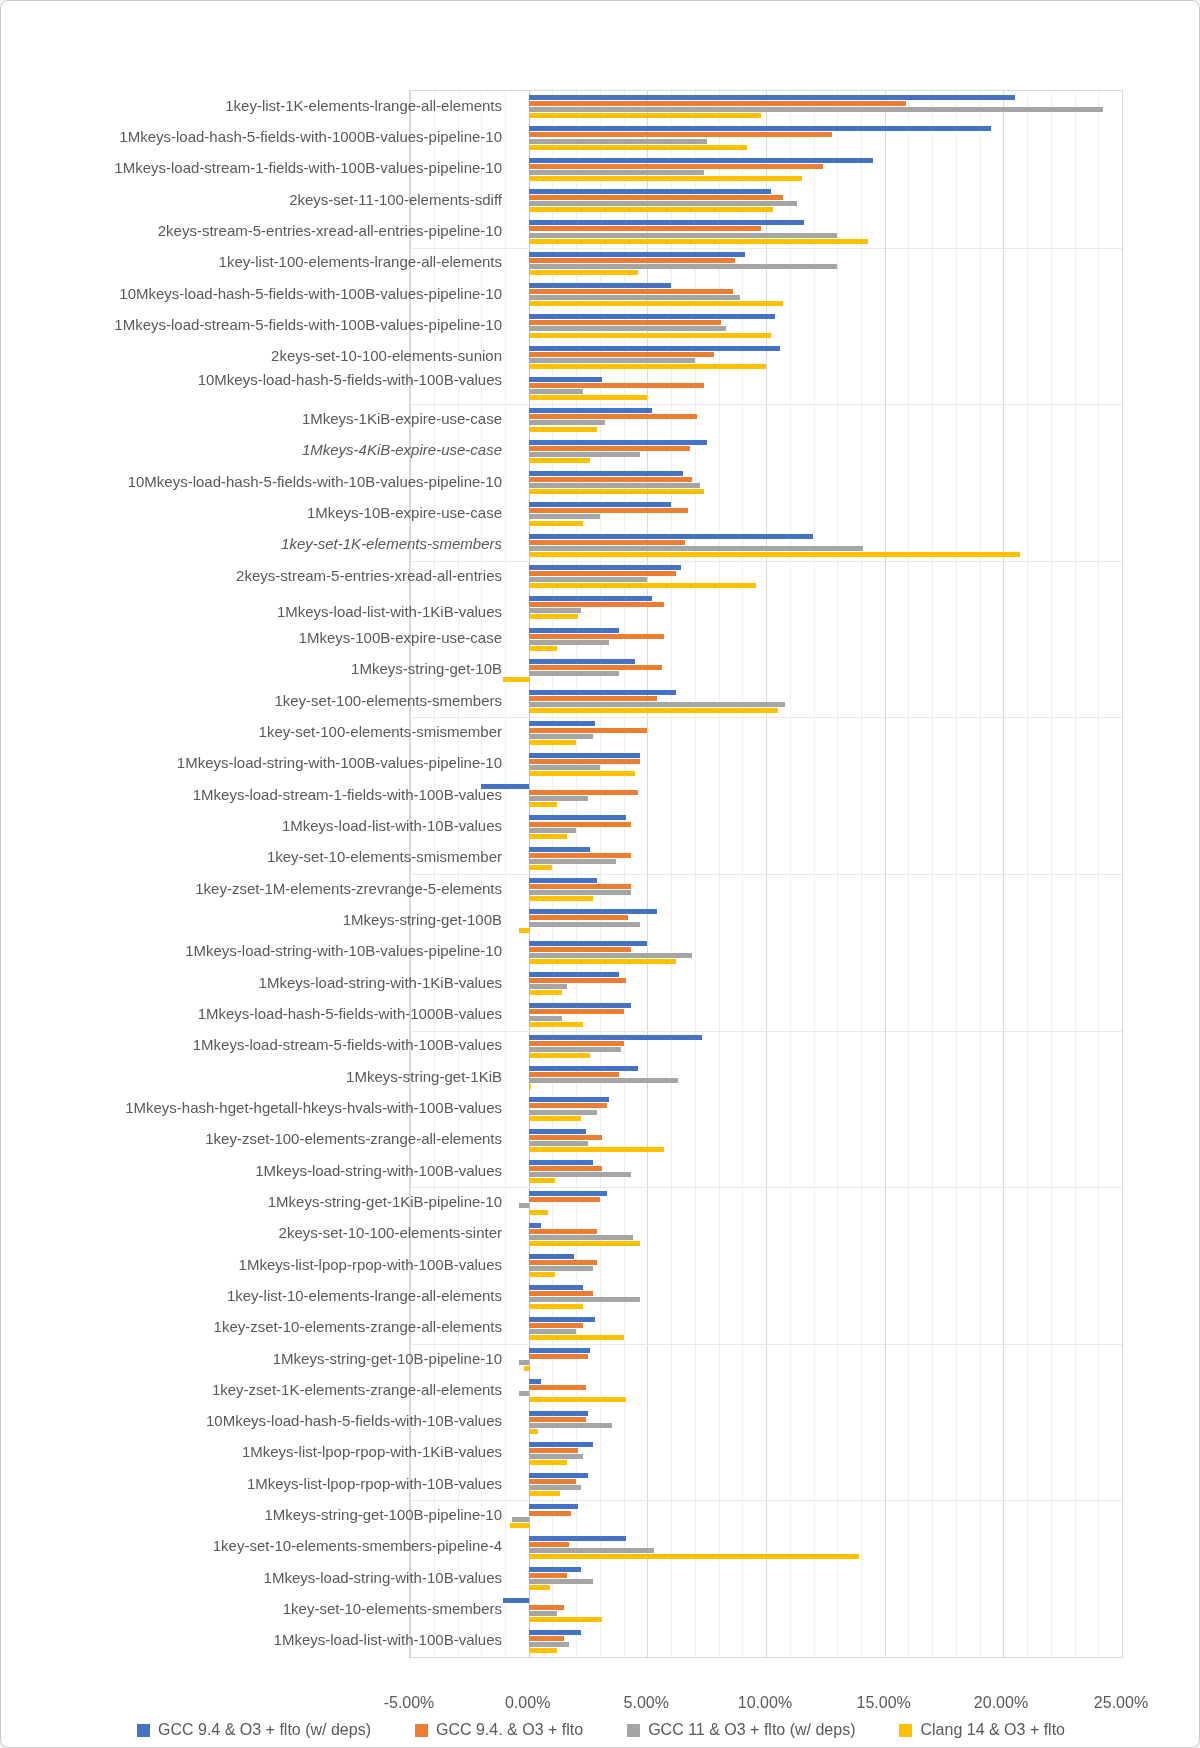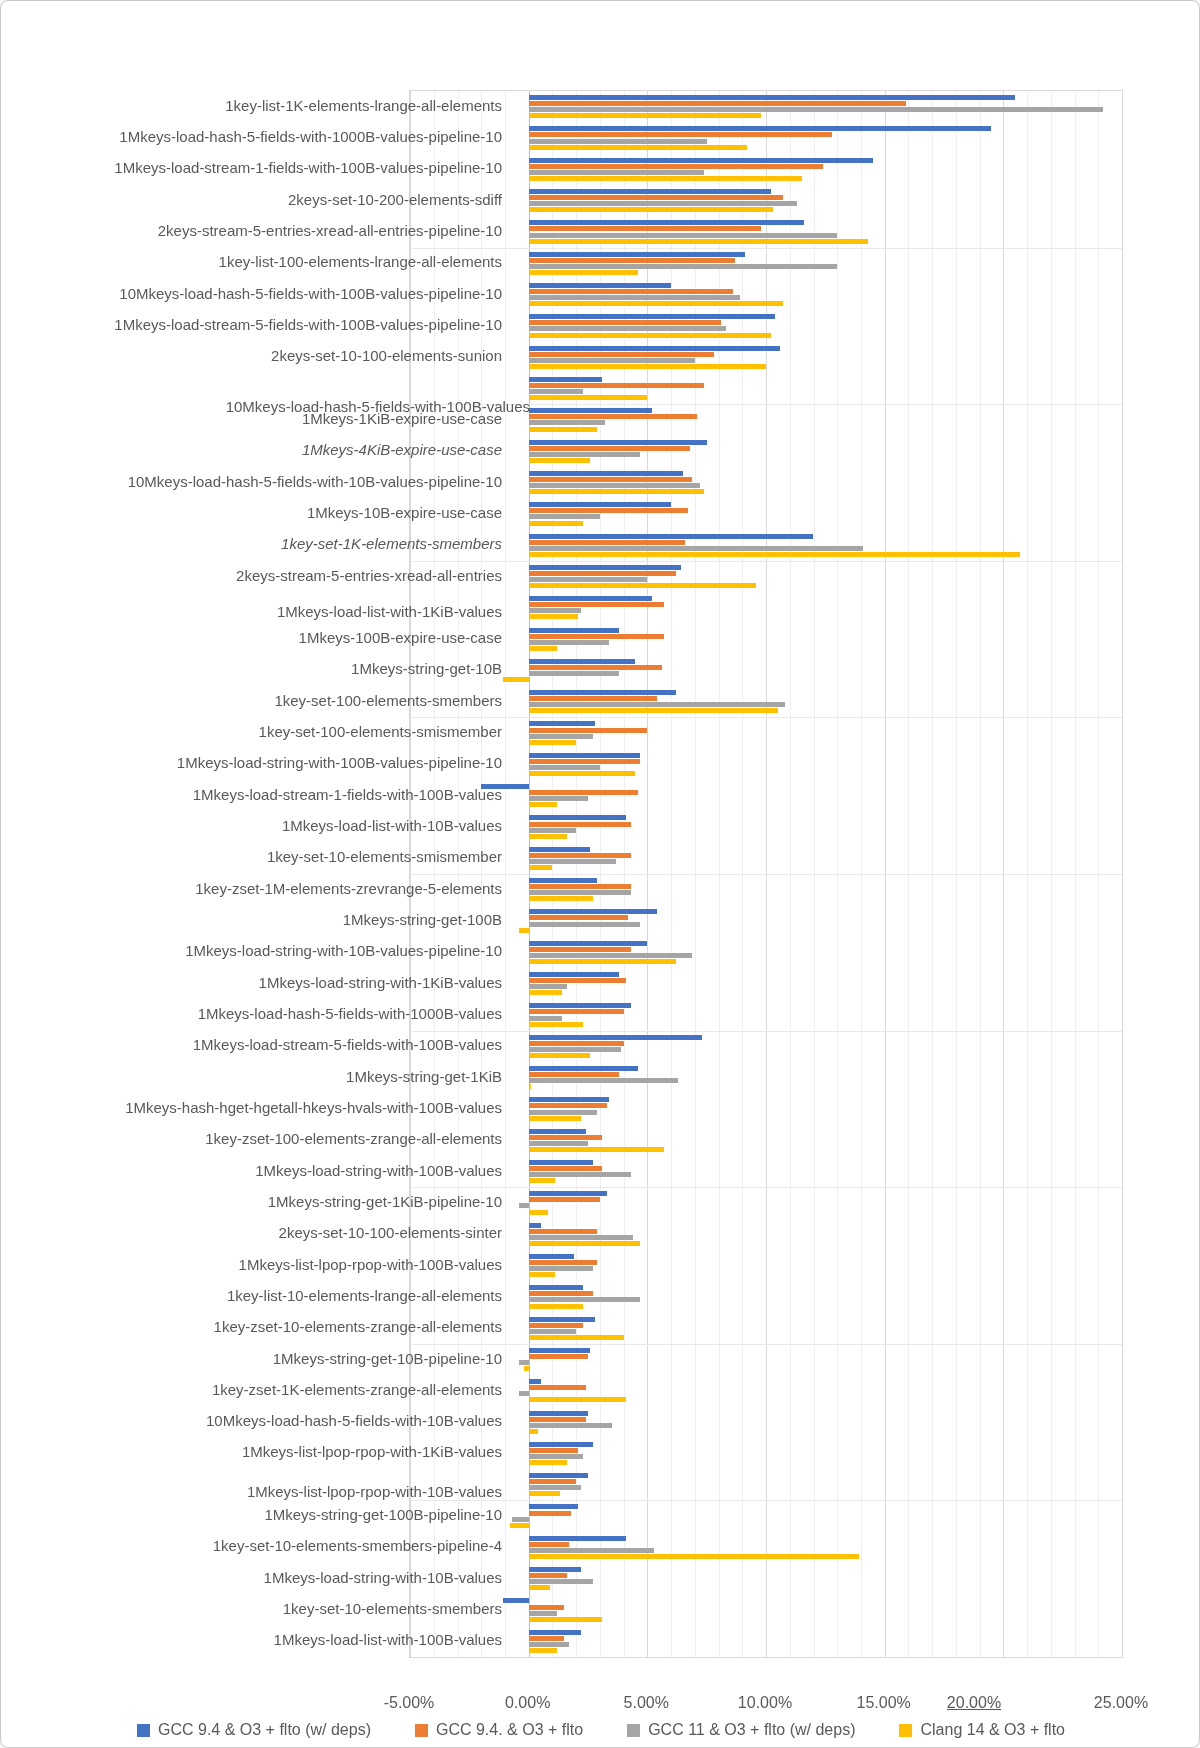--- a/index.html
+++ b/index.html
@@ -262,27 +262,27 @@
       <div class="bar" style="top: 1525.7px; left: 118.7px; width: 73.6px; background: rgb(255, 192, 0);"></div>
       <div class="bar" style="top: 1538.7px; left: 118.7px; width: 52.2px; background: rgb(68, 114, 196);"></div>
       <div class="bar" style="top: 1544.8px; left: 118.7px; width: 35.6px; background: rgb(237, 125, 49);"></div>
       <div class="bar" style="top: 1550.9px; left: 118.7px; width: 40.3px; background: rgb(165, 165, 165);"></div>
       <div class="bar" style="top: 1557px; left: 118.7px; width: 28.5px; background: rgb(255, 192, 0);"></div>
     </div>
   <div id="cat-labels">
       <div class="cat-label" style="top: 96.7px;">1key-list-1K-elements-lrange-all-elements</div>
       <div class="cat-label" style="top: 128px;">1Mkeys-load-hash-5-fields-with-1000B-values-pipeline-10</div>
       <div class="cat-label" style="top: 159.3px;">1Mkeys-load-stream-1-fields-with-100B-values-pipeline-10</div>
-      <div class="cat-label" style="top: 190.6px;">2keys-set-10-200-elements-sdiff</div>
+      <div class="cat-label" style="top: 190.6px;">2keys-set-11-100-elements-sdiff</div>
       <div class="cat-label" style="top: 221.9px;">2keys-stream-5-entries-xread-all-entries-pipeline-10</div>
       <div class="cat-label" style="top: 253.3px;">1key-list-100-elements-lrange-all-elements</div>
       <div class="cat-label" style="top: 284.6px;">10Mkeys-load-hash-5-fields-with-100B-values-pipeline-10</div>
       <div class="cat-label" style="top: 315.9px;">1Mkeys-load-stream-5-fields-with-100B-values-pipeline-10</div>
       <div class="cat-label" style="top: 347.2px;">2keys-set-10-100-elements-sunion</div>
-      <div class="cat-label" style="top: 398px; padding-left: 28px;">10Mkeys-load-hash-5-fields-with-100B-values</div>
+      <div class="cat-label" style="top: 371px;">10Mkeys-load-hash-5-fields-with-100B-values</div>
       <div class="cat-label" style="top: 409.9px; text-align: right;">1Mkeys-1KiB-expire-use-case</div>
       <div class="cat-label" style="top: 441.2px; font-style: italic;">1Mkeys-4KiB-expire-use-case</div>
       <div class="cat-label" style="top: 472.5px;">10Mkeys-load-hash-5-fields-with-10B-values-pipeline-10</div>
       <div class="cat-label" style="top: 503.8px;">1Mkeys-10B-expire-use-case</div>
       <div class="cat-label" style="top: 535.1px; font-style: italic;">1key-set-1K-elements-smembers</div>
       <div class="cat-label" style="top: 566.5px;">2keys-stream-5-entries-xread-all-entries</div>
       <div class="cat-label" style="top: 603px;">1Mkeys-load-list-with-1KiB-values</div>
       <div class="cat-label" style="top: 629.1px;">1Mkeys-100B-expire-use-case</div>
       <div class="cat-label" style="top: 660.4px;">1Mkeys-string-get-10B</div>
       <div class="cat-label" style="top: 691.7px;">1key-set-100-elements-smembers</div>
@@ -303,34 +303,34 @@
       <div class="cat-label" style="top: 1161.5px;">1Mkeys-load-string-with-100B-values</div>
       <div class="cat-label" style="top: 1192.9px;">1Mkeys-string-get-1KiB-pipeline-10</div>
       <div class="cat-label" style="top: 1224.2px;">2keys-set-10-100-elements-sinter</div>
       <div class="cat-label" style="top: 1255.5px;">1Mkeys-list-lpop-rpop-with-100B-values</div>
       <div class="cat-label" style="top: 1286.8px;">1key-list-10-elements-lrange-all-elements</div>
       <div class="cat-label" style="top: 1318.1px;">1key-zset-10-elements-zrange-all-elements</div>
       <div class="cat-label" style="top: 1349.5px;">1Mkeys-string-get-10B-pipeline-10</div>
       <div class="cat-label" style="top: 1380.8px;">1key-zset-1K-elements-zrange-all-elements</div>
       <div class="cat-label" style="top: 1412.1px;">10Mkeys-load-hash-5-fields-with-10B-values</div>
       <div class="cat-label" style="top: 1443.4px;">1Mkeys-list-lpop-rpop-with-1KiB-values</div>
-      <div class="cat-label" style="top: 1474.7px; margin-top: 8px;">1Mkeys-list-lpop-rpop-with-10B-values</div>
+      <div class="cat-label" style="top: 1474.7px;">1Mkeys-list-lpop-rpop-with-10B-values</div>
       <div class="cat-label" style="top: 1506.1px;">1Mkeys-string-get-100B-pipeline-10</div>
       <div class="cat-label" style="top: 1537.4px;">1key-set-10-elements-smembers-pipeline-4</div>
       <div class="cat-label" style="top: 1568.7px;">1Mkeys-load-string-with-10B-values</div>
       <div class="cat-label" style="top: 1600px;">1key-set-10-elements-smembers</div>
       <div class="cat-label" style="top: 1631.3px;">1Mkeys-load-list-with-100B-values</div>
     </div>
   <div id="x-ticks">
       <div class="x-tick" style="left: 408px;">-5.00%</div>
       <div class="x-tick" style="left: 526.7px;">0.00%</div>
       <div class="x-tick" style="left: 645.3px;">5.00%</div>
       <div class="x-tick" style="left: 764px;">10.00%</div>
       <div class="x-tick" style="left: 882.7px;">15.00%</div>
-      <div class="x-tick" style="left: 973px; text-decoration: underline;">20.00%</div>
+      <div class="x-tick" style="left: 1000px;">20.00%</div>
       <div class="x-tick" style="left: 1120px;">25.00%</div>
     </div>
   <div class="legend" id="legend">
       <div class="legend-item">
         <div class="swatch" style="background: rgb(68, 114, 196);"></div>
         <div>GCC 9.4 &amp; O3 + flto (w/ deps)</div>
       </div>
       <div class="legend-item">
         <div class="swatch" style="background: rgb(237, 125, 49);"></div>
         <div>GCC 9.4. &amp; O3 + flto</div>

